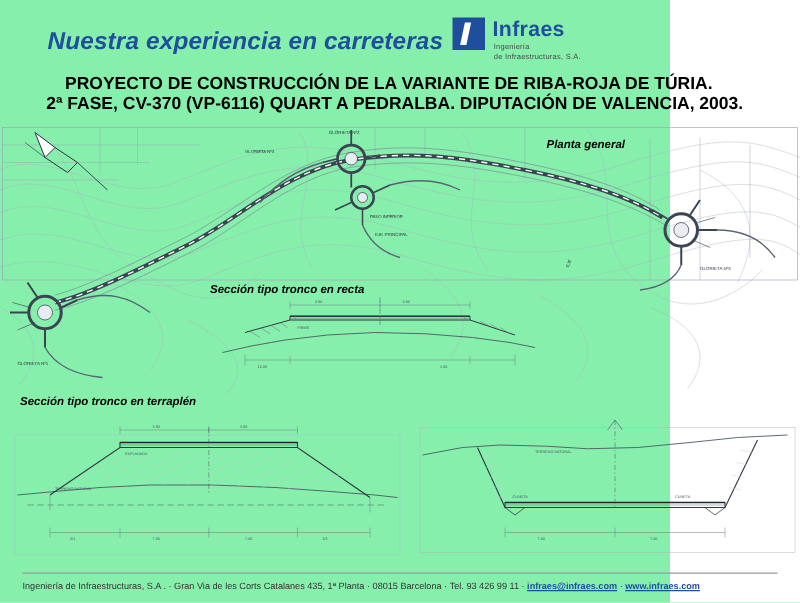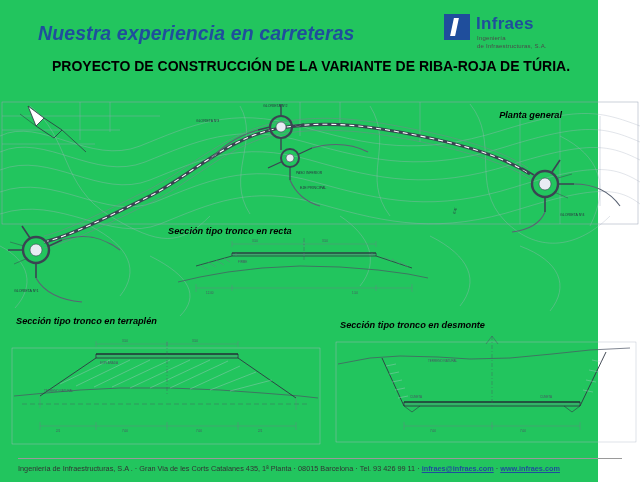--- a/index.html
+++ b/index.html
@@ -9,23 +9,23 @@
   body {
     width: 640px;
     height: 482px;
     background: #ffffff;
     font-family: "Liberation Sans", sans-serif;
     overflow: hidden;
     position: relative;
   }
   .slide {
     position: relative;
-    width: 598px;
+    width: 536px;
     height: 482px;
-    background: #22c55e;
+    background: #86efac;
   }
   
   .title {
     position: absolute;
     left: 38px;
     top: 22px;
     font-size: 19.5px;
     font-weight: bold;
     font-style: italic;
     color: #1f4e9c;
@@ -42,21 +42,21 @@
     line-height: 16px;
     white-space: nowrap;
   }
   .subtitle .line2 {
     display: block;
     margin-left: -15px;
   }
   
   .logo {
     position: absolute;
-    right: 14px;
+    right: 34px;
     top: 12px;
     width: 140px;
     height: 40px;
     margin-left: 34px;
   }
   .logo-mark {
     position: absolute;
     left: 0;
     top: 2px;
     width: 26px;
@@ -141,20 +141,21 @@
 </style>
 </head>
 <body>
 
 <div class="slide">
 
   <div class="title">Nuestra experiencia en carreteras</div>
 
   <div class="subtitle">
     <span>PROYECTO DE CONSTRUCCIÓN DE LA VARIANTE DE RIBA-ROJA DE TÚRIA.</span>
+    <span class="line2">2ª FASE, CV-370 (VP-6116) QUART A PEDRALBA. DIPUTACIÓN DE VALENCIA, 2003.</span>
   </div>
 
   <div class="logo">
     <div class="logo-mark"></div>
     <div class="logo-name">Infraes</div>
     <div class="logo-sub">
       <div>Ingeniería</div>
       <div>de Infraestructuras, S.A.</div>
     </div>
   </div>
@@ -354,20 +355,19 @@
           <text x="540" y="302">CUNETA</text>
           <text x="428" y="266">TERRENO NATURAL</text>
         </g>
       </g>
     </svg>
   </div>
 
   <div class="lbl lbl-planta">Planta general</div>
   <div class="lbl lbl-terrap">Sección tipo tronco en terraplén</div>
   <div class="lbl lbl-recta">Sección tipo tronco en recta</div>
-  <div class="lbl lbl-desmon">Sección tipo tronco en desmonte</div>
 
   <div class="footer-rule"></div>
   <div class="footer">
     <span>Ingeniería de Infraestructuras, S.A .</span><span class="sep">&nbsp;·&nbsp;</span><span>Gran Via de les Corts Catalanes 435, 1ª Planta</span><span class="sep">&nbsp;·&nbsp;</span><span>08015 Barcelona</span><span class="sep">&nbsp;·&nbsp;</span><span>Tel. 93 426 99 11</span><span class="sep">&nbsp;·&nbsp;</span><a href="#">infraes@infraes.com</a><span class="sep">&nbsp;·&nbsp;</span><a href="#">www.infraes.com</a>
   </div>
 
 </div>
 
 </body></html>

